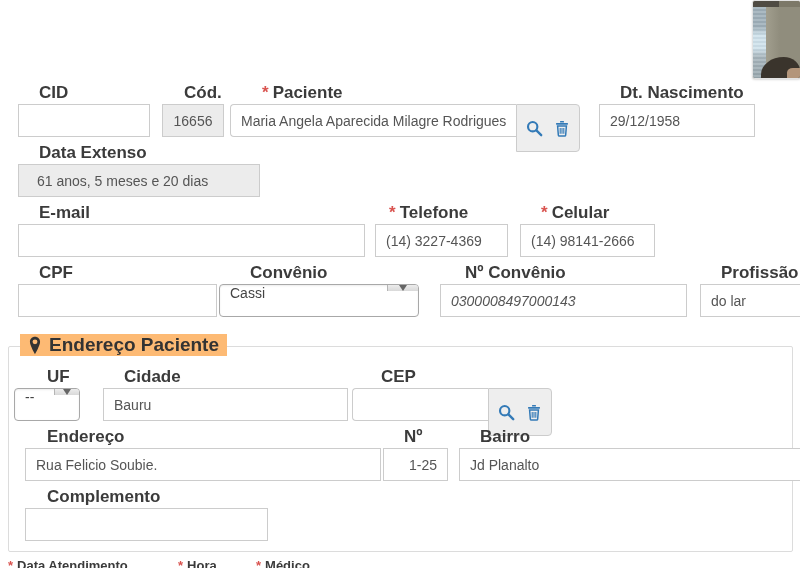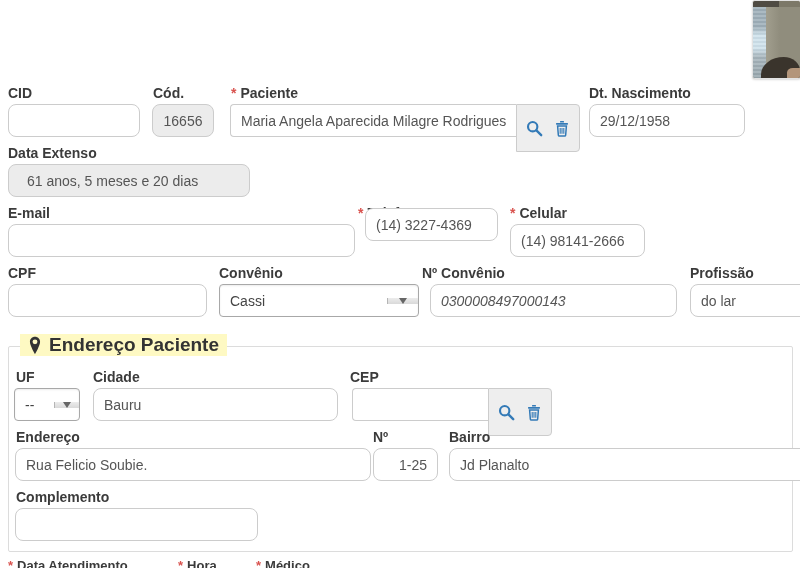--- a/index.html
+++ b/index.html
@@ -1,42 +1,42 @@
 <!DOCTYPE html>
 <html><head>
 <meta charset="utf-8">
 <style>
   html,body{margin:0;padding:0;background:#fff;}
   .page{position:relative;width:800px;height:568px;background:#ffffff;overflow:hidden;
         font-family:"Liberation Sans", sans-serif;}
-  .lbl{position:absolute;font-size:14px;font-weight:bold;color:#3b3b3b;white-space:nowrap;line-height:14px;}
+  .lbl{position:absolute;font-size:17px;font-weight:bold;color:#3b3b3b;white-space:nowrap;line-height:14px;margin-left:31px;}
   .req{color:#d9534f;margin-right:4px;font-weight:bold;}
-  .inp{position:absolute;height:33px;border:1px solid #cccccc;border-radius:8px;background:#fff;
+  .inp{position:absolute;height:33px;border:1px solid #cccccc;border-radius:0;background:#fff;
        font-size:14px;color:#555;padding:0 10px;box-sizing:border-box;outline:none;
-       font-family:"Liberation Sans", sans-serif;}
+       font-family:"Liberation Sans", sans-serif;margin-left:10px;}
   .inp.disabled{background:#ececec;color:#555;padding-left:18px;}
   .inp.centered{text-align:center;padding:0 4px;}
   .group{position:absolute;display:flex;height:48px;box-sizing:border-box;}
   .group input{flex:1;min-width:0;height:33px;border:1px solid #ccc;border-right:0;
        border-radius:4px 0 0 4px;background:#fff;font-size:14px;color:#555;padding:0 10px;
        box-sizing:border-box;outline:none;font-family:"Liberation Sans", sans-serif;}
   .addon{display:flex;align-items:center;gap:11px;padding:0 9px;background:#eeeeee;
        border:1px solid #ccc;border-radius:0 4px 4px 0;box-sizing:border-box;}
   .icon-btn{display:inline-flex;align-items:center;justify-content:center;cursor:pointer;line-height:0;}
-  .select{position:absolute;display:flex;align-items:center;height:33px;border:1px solid #a8a8a8;
+  .select{position:absolute;display:flex;align-items:flex-start;height:33px;border:1px solid #a8a8a8;
        border-radius:4px;background:#fff;box-sizing:border-box;overflow:hidden;cursor:pointer;
        box-shadow:inset 0 1px 2px rgba(0,0,0,0.08);}
   .sel-txt{flex:1;display:flex;align-items:center;padding:0 10px;font-size:14px;color:#444;}
   .sel-arrow{width:30px;background:linear-gradient(#ececec,#d9d9d9);border-left:1px solid #b5b5b5;
        display:flex;align-items:center;justify-content:center;}
   .tri{width:0;height:0;border-left:4px solid transparent;border-right:4px solid transparent;
        border-top:6px solid #666;}
   .fieldset{position:absolute;left:8px;top:346px;width:785px;height:206px;
        border:1px solid #dcdcdc;border-radius:2px;box-sizing:border-box;}
-  .legend{position:absolute;left:20px;top:334px;background:#fef9c3;padding:0 8px;display:flex;
+  .legend{position:absolute;left:20px;top:334px;background:#fdba74;padding:0 8px;display:flex;
        align-items:center;gap:7px;font-size:19px;font-weight:bold;color:#333;}
   .cutrow{position:absolute;top:558px;font-size:13px;font-weight:bold;color:#3b3b3b;white-space:nowrap;}
   
   .photo{position:absolute;left:752px;top:0;width:47px;height:77px;border:1px solid #e3e3e3;
        border-radius:3px;overflow:hidden;background:#908d7d;box-shadow:0 1px 2px rgba(0,0,0,.15);}
   .photo-topbar{position:absolute;left:0;top:0;right:0;height:6px;
        background:linear-gradient(90deg,#4f4b43 0 55%,#7c7868 55%);}
   .photo-window{position:absolute;left:0;top:6px;width:13px;bottom:0;
        background:linear-gradient(180deg,#9fb0ba 0 28%,#cfe2ec 40% 58%,#a8b6bd 70%,#97a6ad);}
   .photo-blinds{position:absolute;left:0;top:6px;width:13px;bottom:0;
@@ -96,37 +96,37 @@
   <label class="lbl" style="left:589px;top:86px">Dt. Nascimento</label>
   <input class="inp" style="left: 589px; top: 104px; width: 156px;" value="29/12/1958">
 
   <label class="lbl" style="left:8px;top:146px">Data Extenso</label>
   <input class="inp disabled" style="left: 8px; top: 164px; width: 242px;" disabled="" value="61 anos, 5 meses e 20 dias">
 
   <label class="lbl" style="left:8px;top:206px">E-mail</label>
   <input class="inp" style="left: 8px; top: 224px; width: 347px;" value="">
 
   <label class="lbl" style="left:358px;top:206px"><span class="req">*</span><span>Telefone</span></label>
-  <input class="inp" style="left: 365px; top: 208px; width: 133px;" value="(14) 3227-4369">
+  <input class="inp" style="left: 365px; top: 224px; width: 133px;" value="(14) 3227-4369">
 
   <label class="lbl" style="left:510px;top:206px"><span class="req">*</span><span>Celular</span></label>
   <input class="inp" style="left: 510px; top: 224px; width: 135px;" value="(14) 98141-2666">
 
   <label class="lbl" style="left:8px;top:266px">CPF</label>
   <input class="inp" style="left: 8px; top: 284px; width: 199px;" value="">
 
   <label class="lbl" style="left:219px;top:266px">Convênio</label>
   <div class="select" style="left:219px;top:284px;width:200px">
     <span class="sel-txt">Cassi</span>
     <span class="sel-arrow">
         <i class="tri"></i>
       </span>
   </div>
 
-  <label class="lbl" style="left:422px;top:266px">Nº Convênio</label>
+  <label class="lbl" style="left:434px;top:266px">Nº Convênio</label>
   <input class="inp" style="left: 430px; top: 284px; width: 247px; font-style: italic;" value="0300008497000143">
 
   <label class="lbl" style="left:690px;top:266px">Profissão</label>
   <input class="inp" style="left: 690px; top: 284px; width: 118px;" value="do lar">
 
   <div class="fieldset"></div>
   <div class="legend">
     <span style="line-height:0">
       <svg width="14" height="19" viewBox="0 0 16 20" fill="#333">
           <path d="M8 0C4.7 0 2.2 2.5 2.2 5.8 2.2 10.2 8 20 8 20s5.8-9.8 5.8-14.2C13.8 2.5 11.3 0 8 0zm0 8.6a2.8 2.8 0 1 1 0-5.6 2.8 2.8 0 0 1 0 5.6z"></path>

